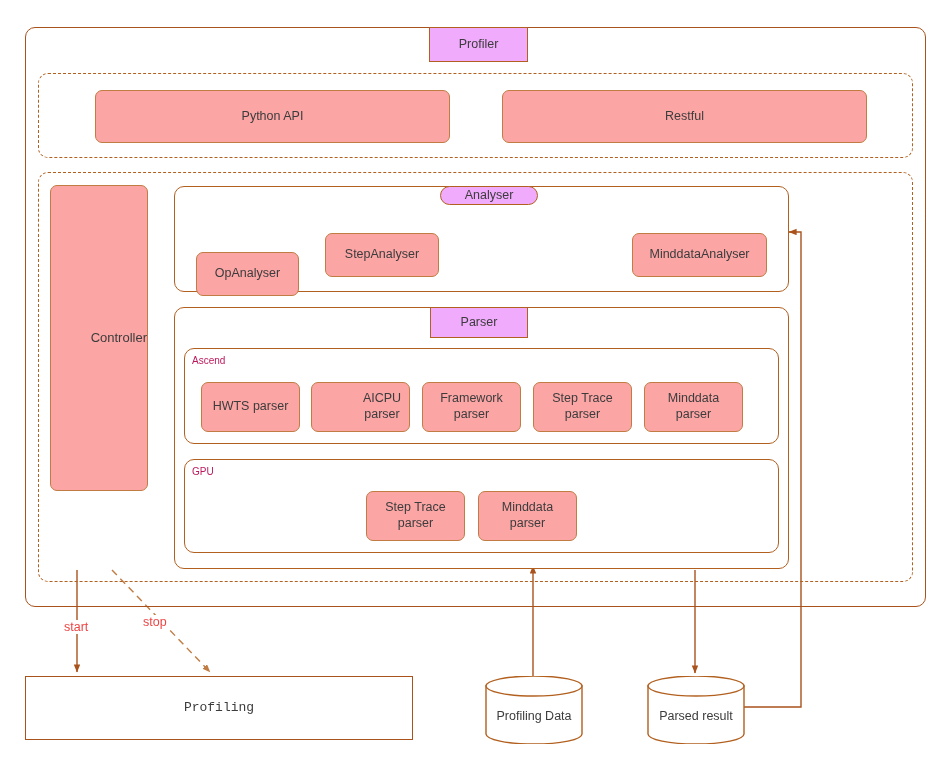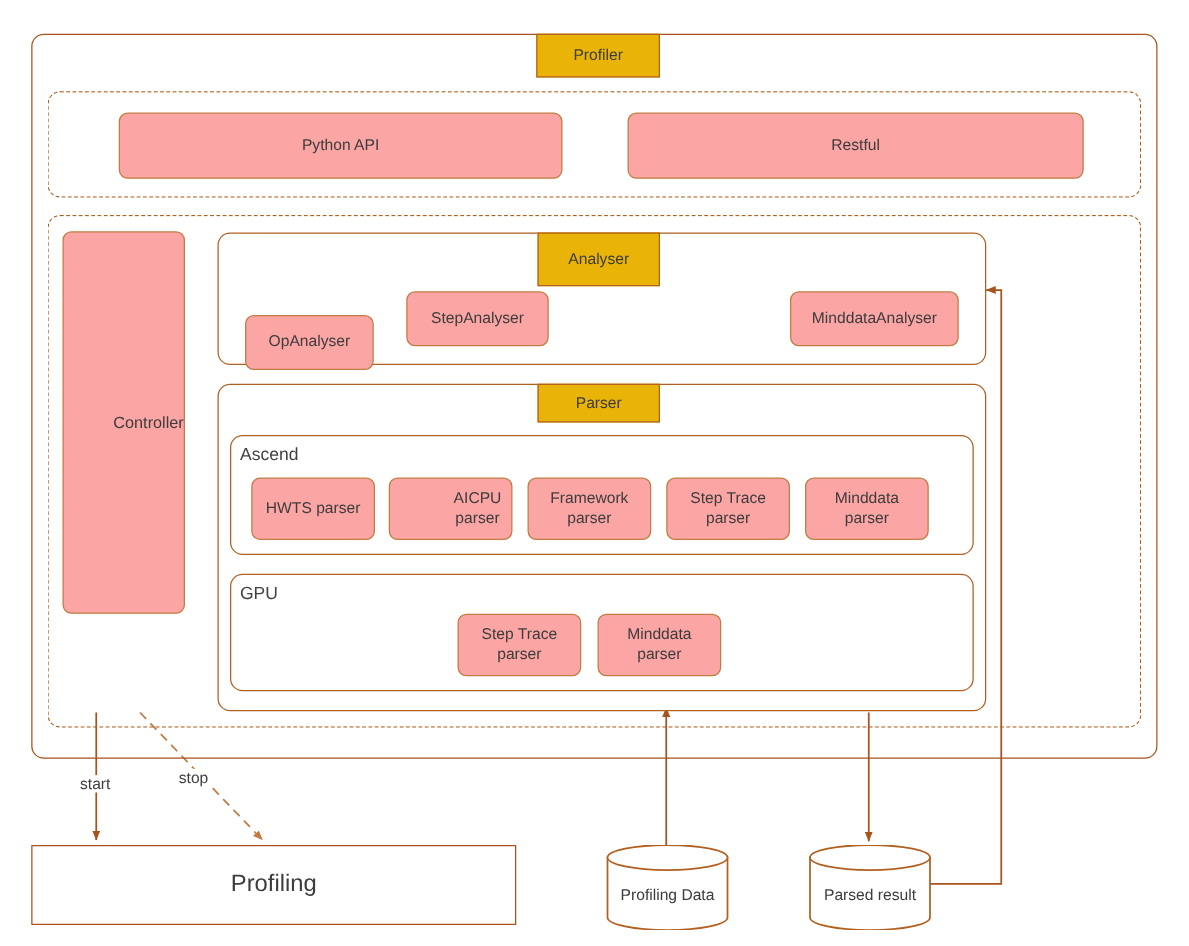--- a/index.html
+++ b/index.html
@@ -47,42 +47,43 @@
   }
   .leaf{
     border:1.2px solid #c07c42;
     border-radius:7px;
     background:#fca5a5;
     font-size:12.5px;
   }
   .tag{
     border:1.2px solid #b2601f;
     border-radius:0;
-    background:#eab308;
+    background:#f0abfc;
     font-size:12.5px;
   }
   .sqbox{
     border:1.5px solid #a9521c;
     border-radius:0;
     background:#ffffff;
-    font-size:19px;
+    font-size:13px;
+    font-family:Liberation Mono, monospace;
   }
   .tall-label{
     font-size:13px;
   }
   .corner-label{
     position:absolute;
-    font-size:14px;
-    color:#404040;
+    font-size:10px;
+    color:#be185d;
     background:transparent;
   }
   .edge-label{
     position:absolute;
     font-size:12.5px;
-    color:#404040;
+    color:#ef4444;
     background:#ffffff;
     padding:0 2px;
     white-space:nowrap;
   }
   .cyl-label{
     position:absolute;
     font-size:12.5px;
     color:#3c3c3c;
     text-align:center;
     white-space:nowrap;
@@ -145,21 +146,21 @@
 
   <div class="box dashed" style="left:38px; top:172px; width:875px; height:410px;"></div>
 
   <div class="box leaf tall-label" style="left:50px; top:185px; width:98px; height:306px;justify-content:flex-end;">
     <span>Controller</span>
   </div>
 
 
   <div class="box grp" style="left:174px; top:186px; width:615px; height:106px;"></div>
 
-  <div class="box tag" style="left:430px; top:186px; width:98px; height:43px;">
+  <div class="box tag" style="left:440px; top:186px; width:98px; height:19px;border-radius:10px;">
     <span>Analyser</span>
   </div>
 
   <div class="box leaf" style="left:196px; top:233px; width:103px; height:44px;margin-top:19px;">
     <span>OpAnalyser</span>
   </div>
   <div class="box leaf" style="left:325px; top:233px; width:114px; height:44px;">
     <span>StepAnalyser</span>
   </div>
   <div class="box leaf" style="left:632px; top:233px; width:135px; height:44px;">

